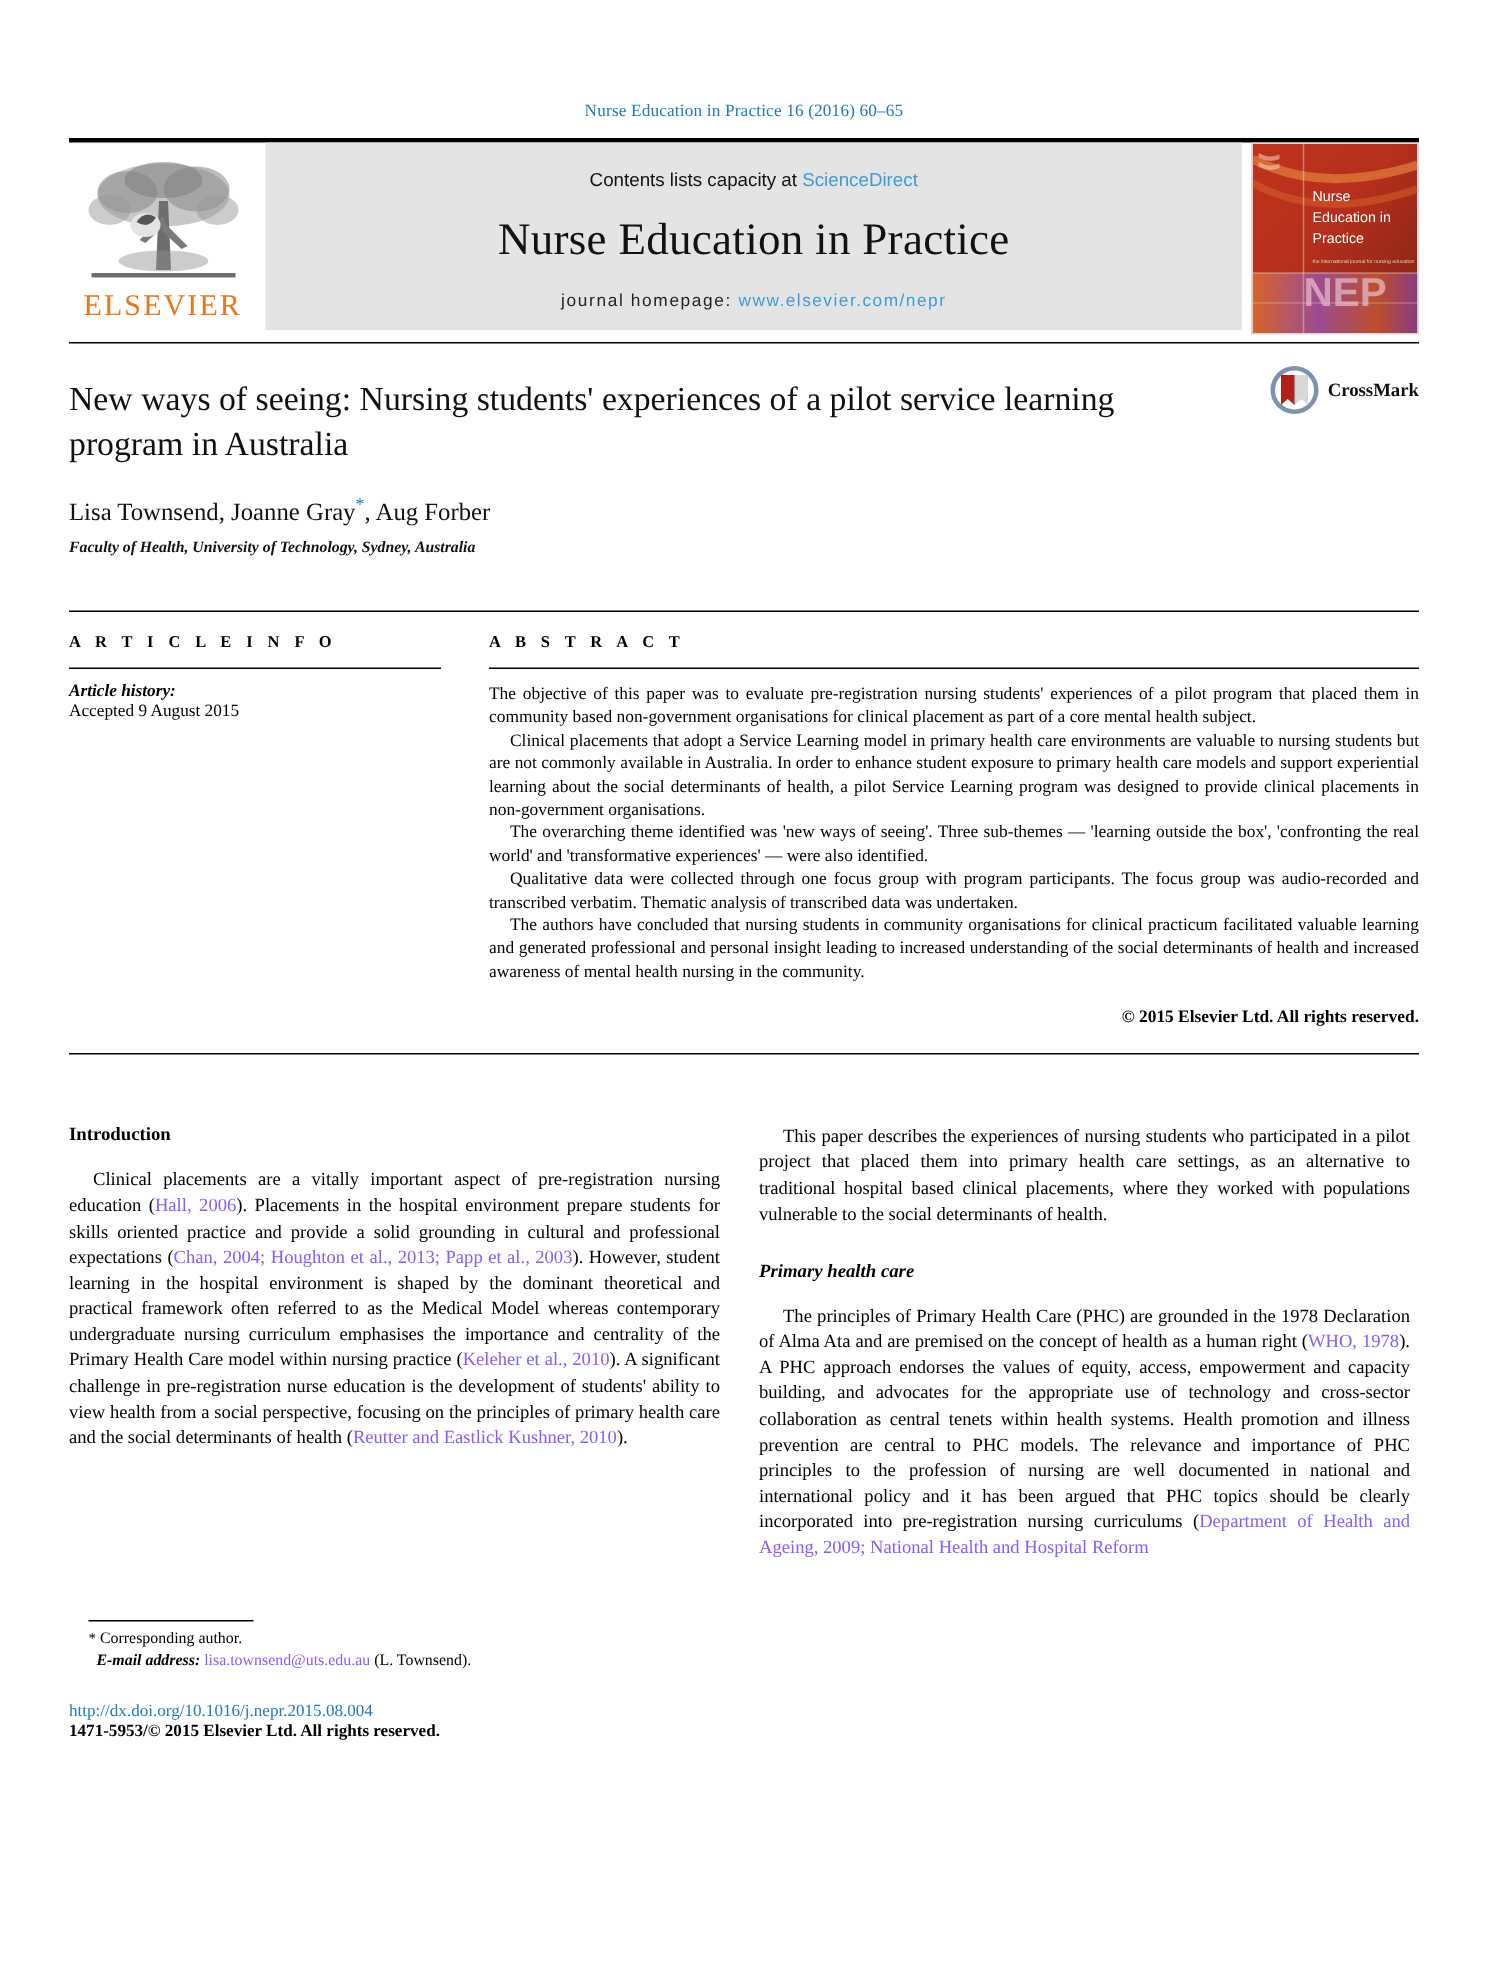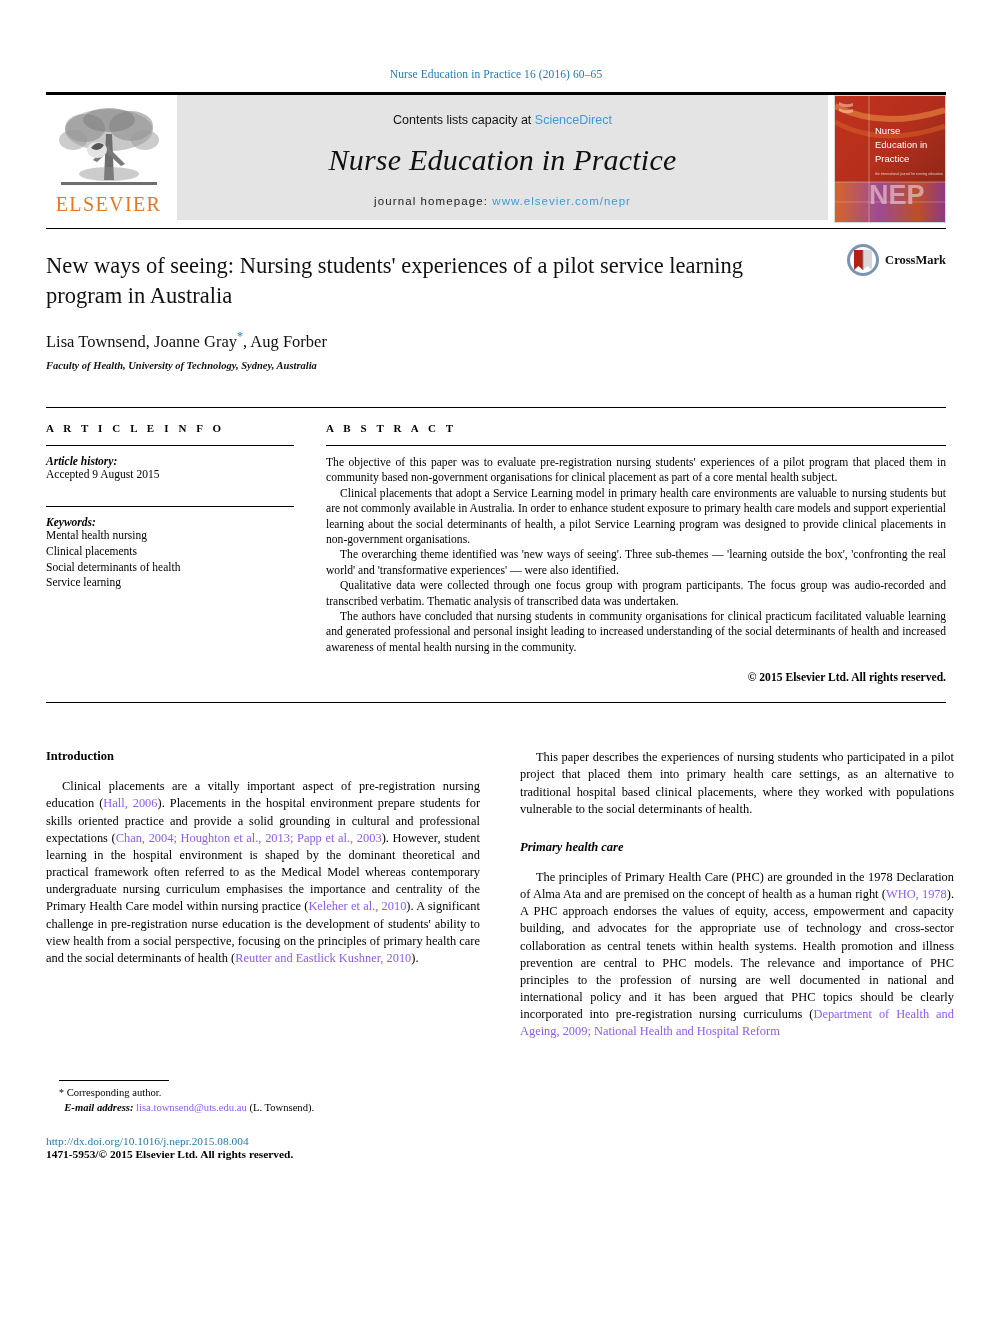--- a/index.html
+++ b/index.html
@@ -69,21 +69,20 @@
     color: #111;
     margin-top: 4px;
   }
   .contents-line .sd { color: #3b9cd9; }
   .journal-name {
     font-family: "Liberation Serif", serif;
     font-size: 30px;
     margin: 16px 0 18px 0;
     color: #111;
     letter-spacing: .2px;
-    font-style: italic;
   }
   .homepage-line {
     font-family: "Liberation Sans", sans-serif;
     font-size: 11.5px;
     letter-spacing: 1.1px;
     color: #222;
   }
   .homepage-line .url { color: #3b9cd9; letter-spacing: 1px; }
   .cover-thumb {
     width: 112px;
@@ -176,21 +175,21 @@
     text-align: right;
     margin-top: 16px;
     font-weight: bold;
   }
   .abstract-bottom-rule { border-top: 1px solid #000; margin-top: 18px; }
 
   
   .body-cols {
     display: flex;
     margin-top: 46px;
-    gap: 40px;
+    gap: 26px;
   }
   .bcol { width: 434px; flex: 0 0 434px; position: relative; }
   .body-head {
     font-family: "Liberation Serif", serif;
     font-weight: bold;
     font-size: 12.5px;
     margin: 0 0 14px 0;
   }
   .body-sub {
     font-family: "Liberation Serif", serif;
@@ -327,30 +326,20 @@
 
     <div class="affiliation">Faculty of Health, University of Technology, Sydney, Australia</div>
   </div>
 
   <div class="info-abstract">
     <div class="col-info">
       <div class="sec-head">A R T I C L E  I N F O</div>
       <div class="hr-thin"></div>
       <p class="hist-label">Article history:</p>
       <p class="hist-val">Accepted 9 August 2015</p>
-      <div class="kw-block">
-        <div class="hr-thin"></div>
-        <p class="kw-label">Keywords:</p>
-        <ul class="kw-list">
-          <li>Mental health nursing</li>
-          <li>Clinical placements</li>
-          <li>Social determinants of health</li>
-          <li>Service learning</li>
-        </ul>
-      </div>
     </div>
 
     <div class="col-abstract">
       <div class="sec-head">A B S T R A C T</div>
       <div class="hr-thin"></div>
       <p class="abs-para">The objective of this paper was to evaluate pre-registration nursing students' experiences of a pilot program that placed them in community based non-government organisations for clinical placement as part of a core mental health subject.</p>
       <p class="abs-para">Clinical placements that adopt a Service Learning model in primary health care environments are valuable to nursing students but are not commonly available in Australia. In order to enhance student exposure to primary health care models and support experiential learning about the social determinants of health, a pilot Service Learning program was designed to provide clinical placements in non-government organisations.</p>
       <p class="abs-para">The overarching theme identified was 'new ways of seeing'. Three sub-themes — 'learning outside the box', 'confronting the real world' and 'transformative experiences' — were also identified.</p>
       <p class="abs-para">Qualitative data were collected through one focus group with program participants. The focus group was audio-recorded and transcribed verbatim. Thematic analysis of transcribed data was undertaken.</p>
       <p class="abs-para">The authors have concluded that nursing students in community organisations for clinical practicum facilitated valuable learning and generated professional and personal insight leading to increased understanding of the social determinants of health and increased awareness of mental health nursing in the community.</p>

